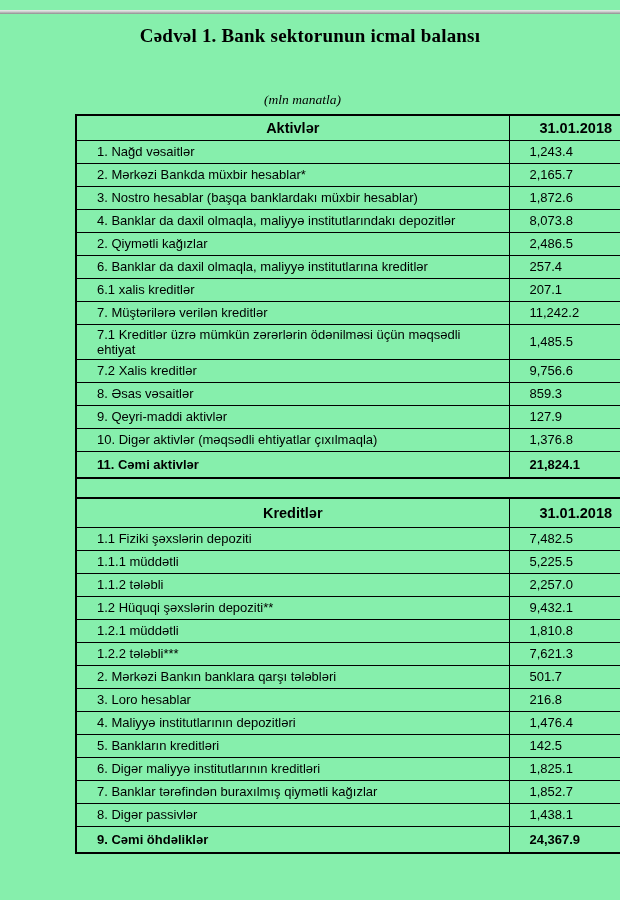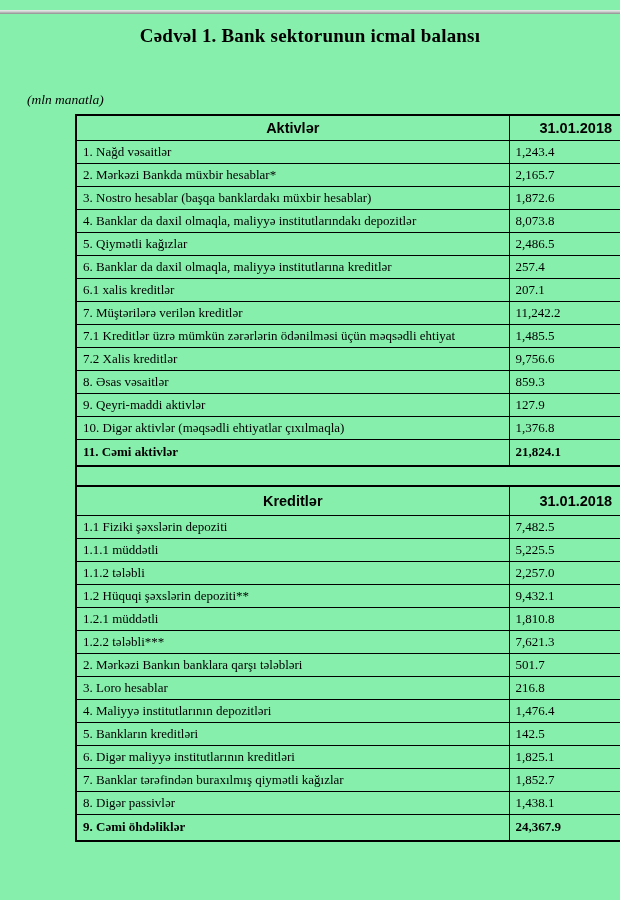--- a/index.html
+++ b/index.html
@@ -28,21 +28,21 @@
     text-align: center;
     font-family: "Liberation Serif", serif;
     font-weight: bold;
     font-size: 19px;
     letter-spacing: 0.2px;
   }
   .unit-note {
     position: absolute;
     top: 92px; left: 27px;
     width: 551px;
-    text-align: left;
+    text-align: center;
     font-family: "Liberation Serif", serif;
     font-style: italic;
     font-size: 13.5px;
   }
   .tables-wrap {
     position: absolute;
     top: 114px; left: 27px;
     width: 567px;
     margin-left: 48px;
   }
@@ -62,22 +62,21 @@
     font-size: 14.5px;
     font-weight: bold;
     text-align: center;
     height: 25px;
     padding: 2px 4px;
   }
   #table-1 th { height: 29px; }
   table.balance td {
     font-size: 13px;
     height: 23px;
-    padding: 2px 6px;
-    font-family: Liberation Serif, serif;
+    padding: 2px 20px;
   }
   td.cell-label { text-align: left; }
   td.cell-value { }
   tr.total-row td {
     font-weight: bold;
     height: 27px;
   }
   td.indent-1 { padding-left: 36px; }
   .table-gap {
     height: 18px;
@@ -117,21 +116,21 @@
           </tr>
           <tr>
             <td class="cell-label">3. Nostro hesablar (başqa banklardakı müxbir hesablar)</td>
             <td class="cell-value">1,872.6</td>
           </tr>
           <tr>
             <td class="cell-label">4. Banklar da daxil olmaqla, maliyyə institutlarındakı depozitlər</td>
             <td class="cell-value">8,073.8</td>
           </tr>
           <tr>
-            <td class="cell-label">5. Qiymətli kağızlar</td>
+            <td class="cell-label">2. Qiymətli kağızlar</td>
             <td class="cell-value">2,486.5</td>
           </tr>
           <tr>
             <td class="cell-label">6. Banklar da daxil olmaqla, maliyyə institutlarına kreditlər</td>
             <td class="cell-value">257.4</td>
           </tr>
           <tr>
             <td class="cell-label">6.1 xalis kreditlər</td>
             <td class="cell-value">207.1</td>
           </tr>

